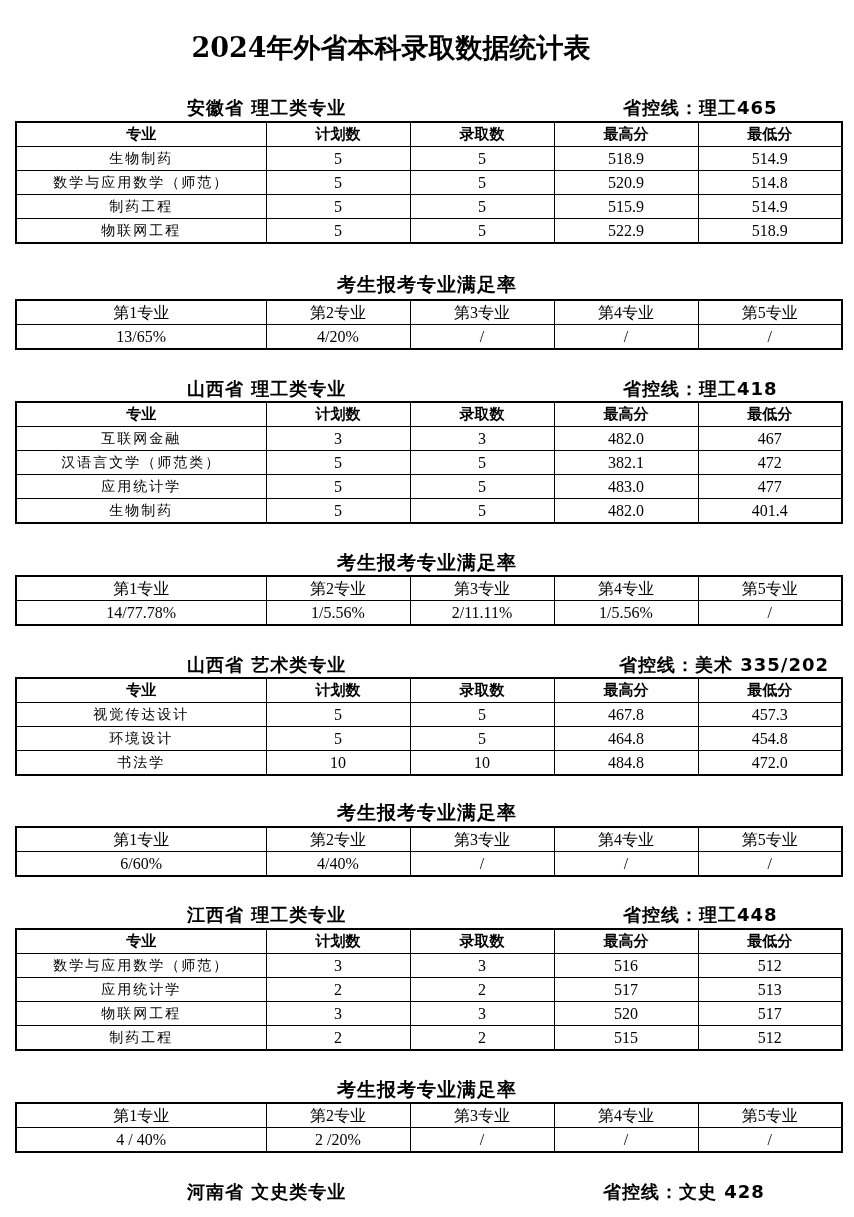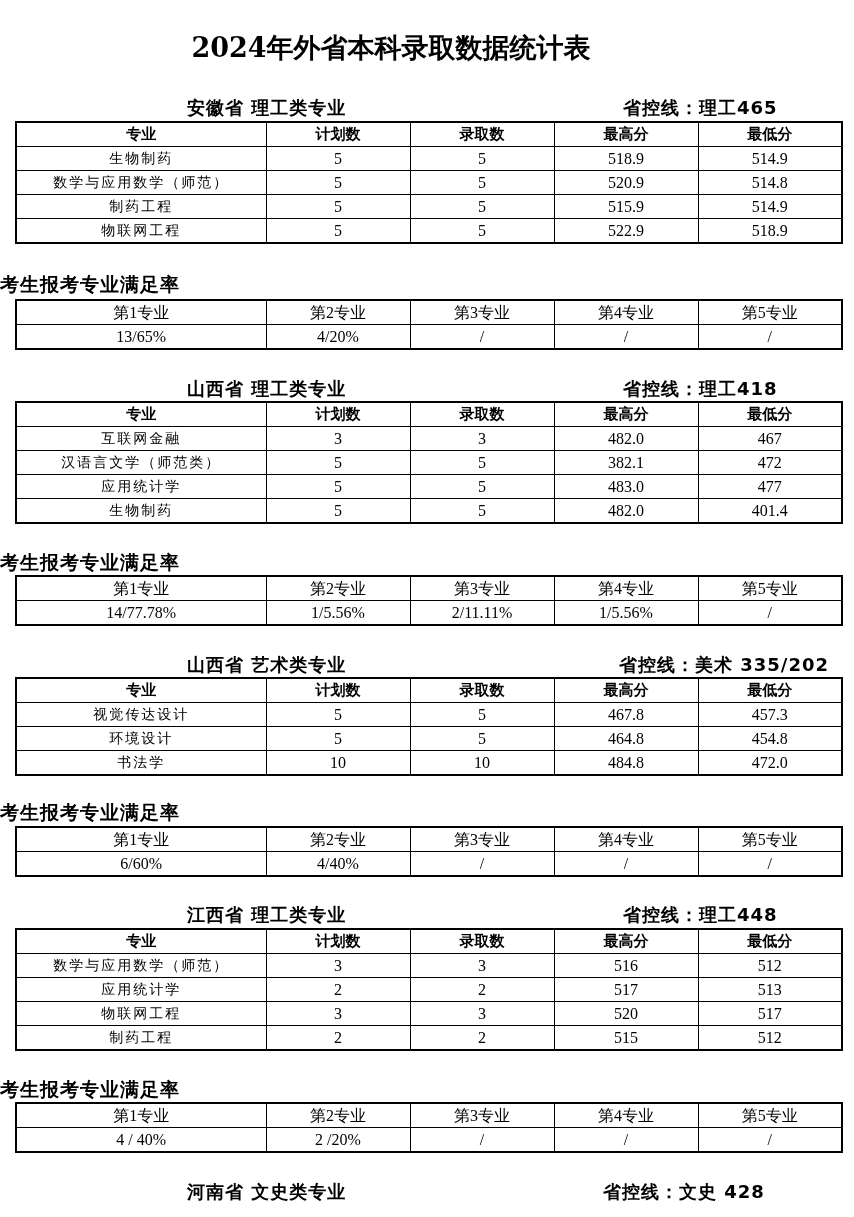--- a/index.html
+++ b/index.html
@@ -1,21 +1,21 @@
 <!DOCTYPE html>
 <html><head>
 <meta charset="utf-8">
 <style>
   html, body { margin: 0; padding: 0; background: #ffffff; }
   body { width: 854px; height: 1217px; position: relative; overflow: hidden; color: #000; font-family: "DejaVu Serif", "Liberation Serif", serif; }
   .doc-title { position: absolute; top: 30px; left: 0; width: 782px; text-align: center; font-size: 27px; font-weight: bold; letter-spacing: 0px; }
   .sec-head { position: absolute; left: 15px; width: 826px; height: 26px; }
   .sec-head .prov { position: absolute; left: 172px; top: 0; font-size: 18px; font-weight: bold; letter-spacing: 1px; }
   .sec-head .ctrl { position: absolute; left: 608px; top: 0; font-size: 18px; font-weight: bold; font-family: "DejaVu Sans", sans-serif; letter-spacing: 1px; }
-  .rate-title { position: absolute; left: 0; width: 854px; font-size: 19px; font-weight: bold; letter-spacing: 1px; }
+  .rate-title { position: absolute; left: 0; width: 854px; text-align: center; font-size: 19px; font-weight: bold; letter-spacing: 1px; }
   table.grid { position: absolute; left: 15px; width: 826px; border-collapse: collapse; table-layout: fixed; font-family: "Liberation Serif", serif; font-size: 16px; }
   table.grid td { border: 1px solid #000; text-align: center; padding: 0; height: 23px; line-height: 23px; white-space: nowrap; }
   table.grid { border: 2px solid #000; }
   table.grid tr.hdr td { font-weight: normal; }
   table.admit tr.hdr td { font-family: "DejaVu Sans", sans-serif; font-size: 15px; font-weight: bold; }
   table.rate td { font-family: "Liberation Serif", serif; font-size: 16px; }
   col.c1 { width: 250px; } col.c2 { width: 144px; } col.c3 { width: 144px; } col.c4 { width: 144px; } col.c5 { width: 144px; }
   .zh { font-family: "DejaVu Sans", sans-serif; font-size: 14px; letter-spacing: 2px; }
 </style>
 </head>

